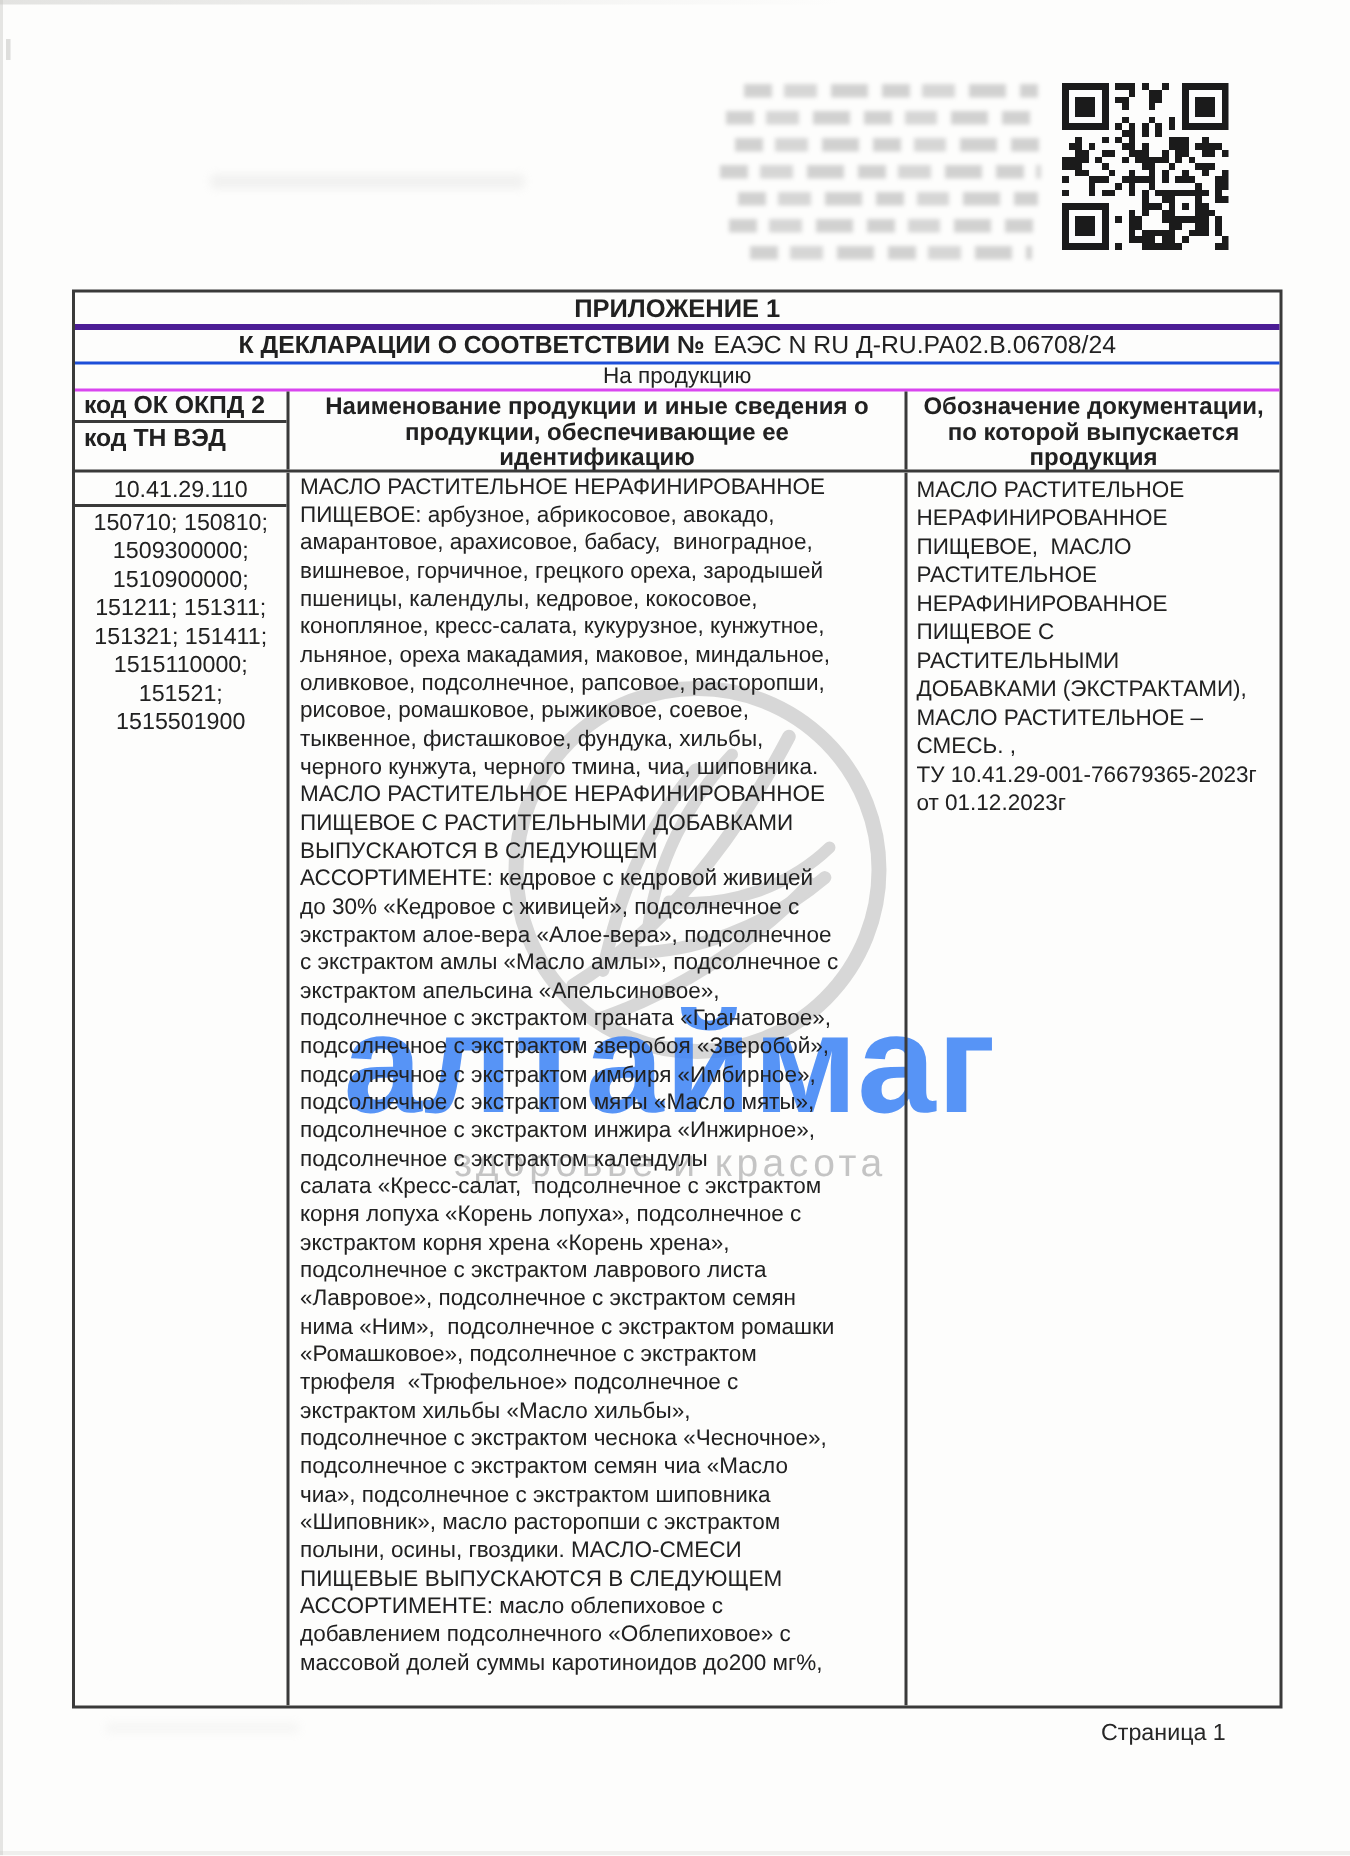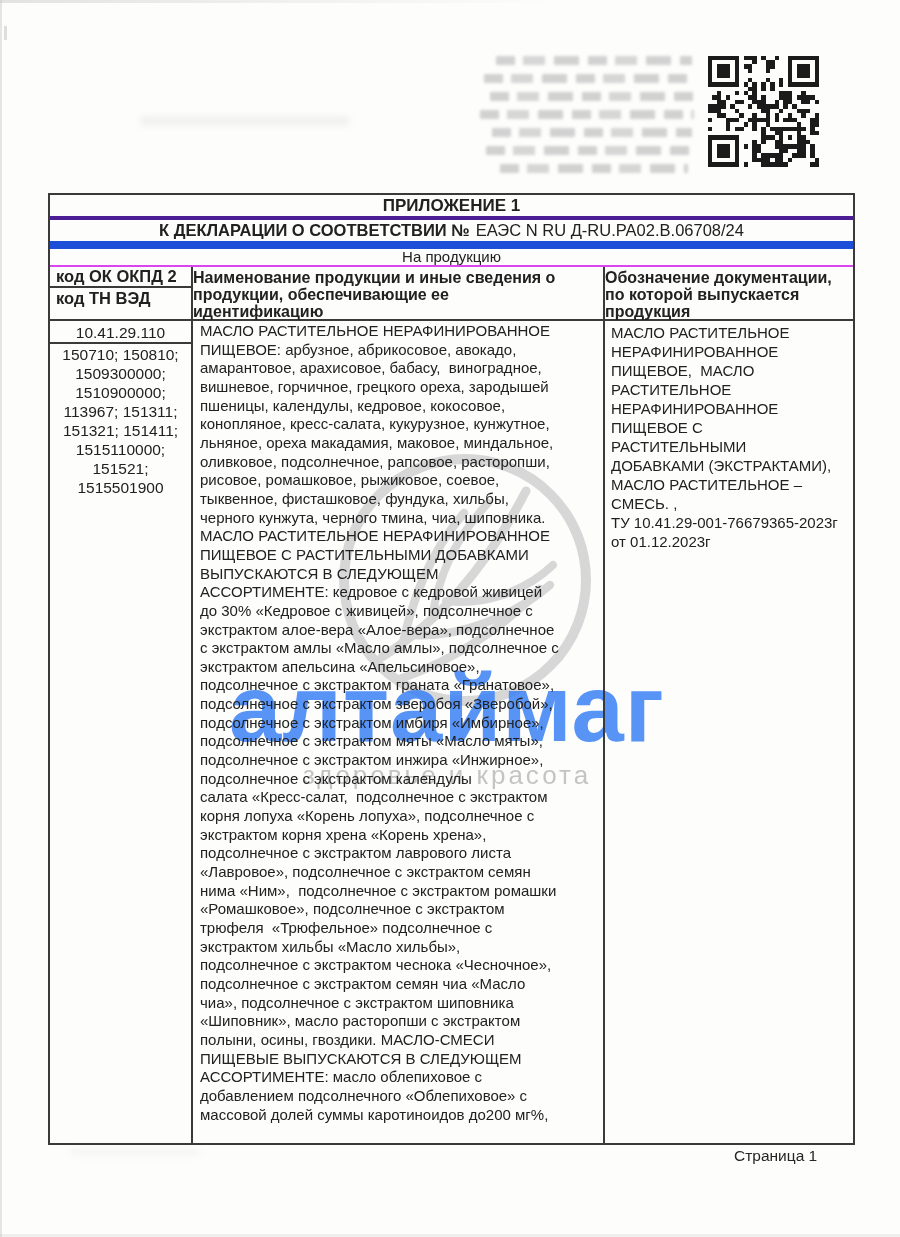--- a/index.html
+++ b/index.html
@@ -24,32 +24,32 @@
   .wm-brand{position:absolute;left:200px;top:660px;width:494px;text-align:center;
             font-size:94px;line-height:98px;font-weight:bold;color:#3b82f6;opacity:.85;letter-spacing:1px;white-space:nowrap;}
   .wm-tagline{position:absolute;left:200px;top:760px;width:494px;text-align:center;
               font-size:26px;line-height:30px;color:#c2c2c2;letter-spacing:3px;opacity:.95;white-space:nowrap;}
 
   
   .doc-table{position:absolute;left:48px;top:193px;width:807px;z-index:3;
              border:2px solid #3a3a3a;box-sizing:border-box;}
   .row-title{height:21px;line-height:21px;border-bottom:4px solid #4c1d95;text-align:center;
              font-weight:bold;font-size:17px;}
-  .row-decl{height:21px;line-height:21px;border-bottom:8px solid #1d4ed8;display:flex;
+  .row-decl{height:21px;line-height:21px;border-bottom:2px solid #1d4ed8;display:flex;
             justify-content:center;gap:6px;font-size:16.5px;white-space:nowrap;}
   .row-decl .bold{font-weight:bold;}
   .row-sub{height:16px;line-height:16px;border-bottom:2px solid #d946ef;text-align:center;font-size:15px;}
 
   .hrow{display:flex;height:54px;border-bottom:2px solid #3a3a3a;box-sizing:border-box;}
   .col1{width:143px;border-right:2px solid #3a3a3a;box-sizing:border-box;flex:none;}
   .col2{width:412px;border-right:2px solid #3a3a3a;box-sizing:border-box;flex:none;}
   .col3{flex:1;box-sizing:border-box;}
   .c1h-top{height:19px;line-height:19px;border-bottom:2px solid #3a3a3a;font-weight:bold;font-size:16.5px;padding-left:6px;}
   .c1h-bot{height:20px;line-height:20px;font-weight:bold;font-size:16.5px;padding-left:6px;}
-  .c2h,.c3h{font-weight:bold;font-size:16px;text-align:left;padding-top:2px;}
+  .c2h,.c3h{font-weight:bold;font-size:16px;text-align:center;padding-top:2px;}
   .c2h .line,.c3h .line{line-height:17.2px;white-space:pre;}
 
   .brow{display:flex;height:822px;box-sizing:border-box;overflow:hidden;}
   .c1b{text-align:center;font-size:15.5px;}
   .okpd2{line-height:19px;padding-top:2px;border-bottom:2px solid #3a3a3a;}
   .tnved{padding-top:1px;}
   .tnved .line{line-height:19px;white-space:pre;}
   .c2b{padding:1px 0 0 7px;font-size:15px;overflow:hidden;}
   .c2b .line{line-height:18.66px;white-space:pre;}
   .c3b{padding:2px 0 0 6px;font-size:15px;overflow:hidden;}
@@ -414,21 +414,21 @@
         </div>
     </div>
 
     <div class="brow">
       <div class="col1 c1b">
         <div class="okpd2">10.41.29.110</div>
         <div class="tnved">
             <div class="line">150710; 150810;</div>
             <div class="line">1509300000;</div>
             <div class="line">1510900000;</div>
-            <div class="line">113967; 151311;</div>
+            <div class="line">151211; 151311;</div>
             <div class="line">151321; 151411;</div>
             <div class="line">1515110000;</div>
             <div class="line">151521;</div>
             <div class="line">1515501900</div>
           </div>
       </div>
       <div class="col2 c2b">
           <div class="line">МАСЛО РАСТИТЕЛЬНОЕ НЕРАФИНИРОВАННОЕ</div>
           <div class="line">ПИЩЕВОЕ: арбузное, абрикосовое, авокадо,</div>
           <div class="line">амарантовое, арахисовое, бабасу,  виноградное,</div>

